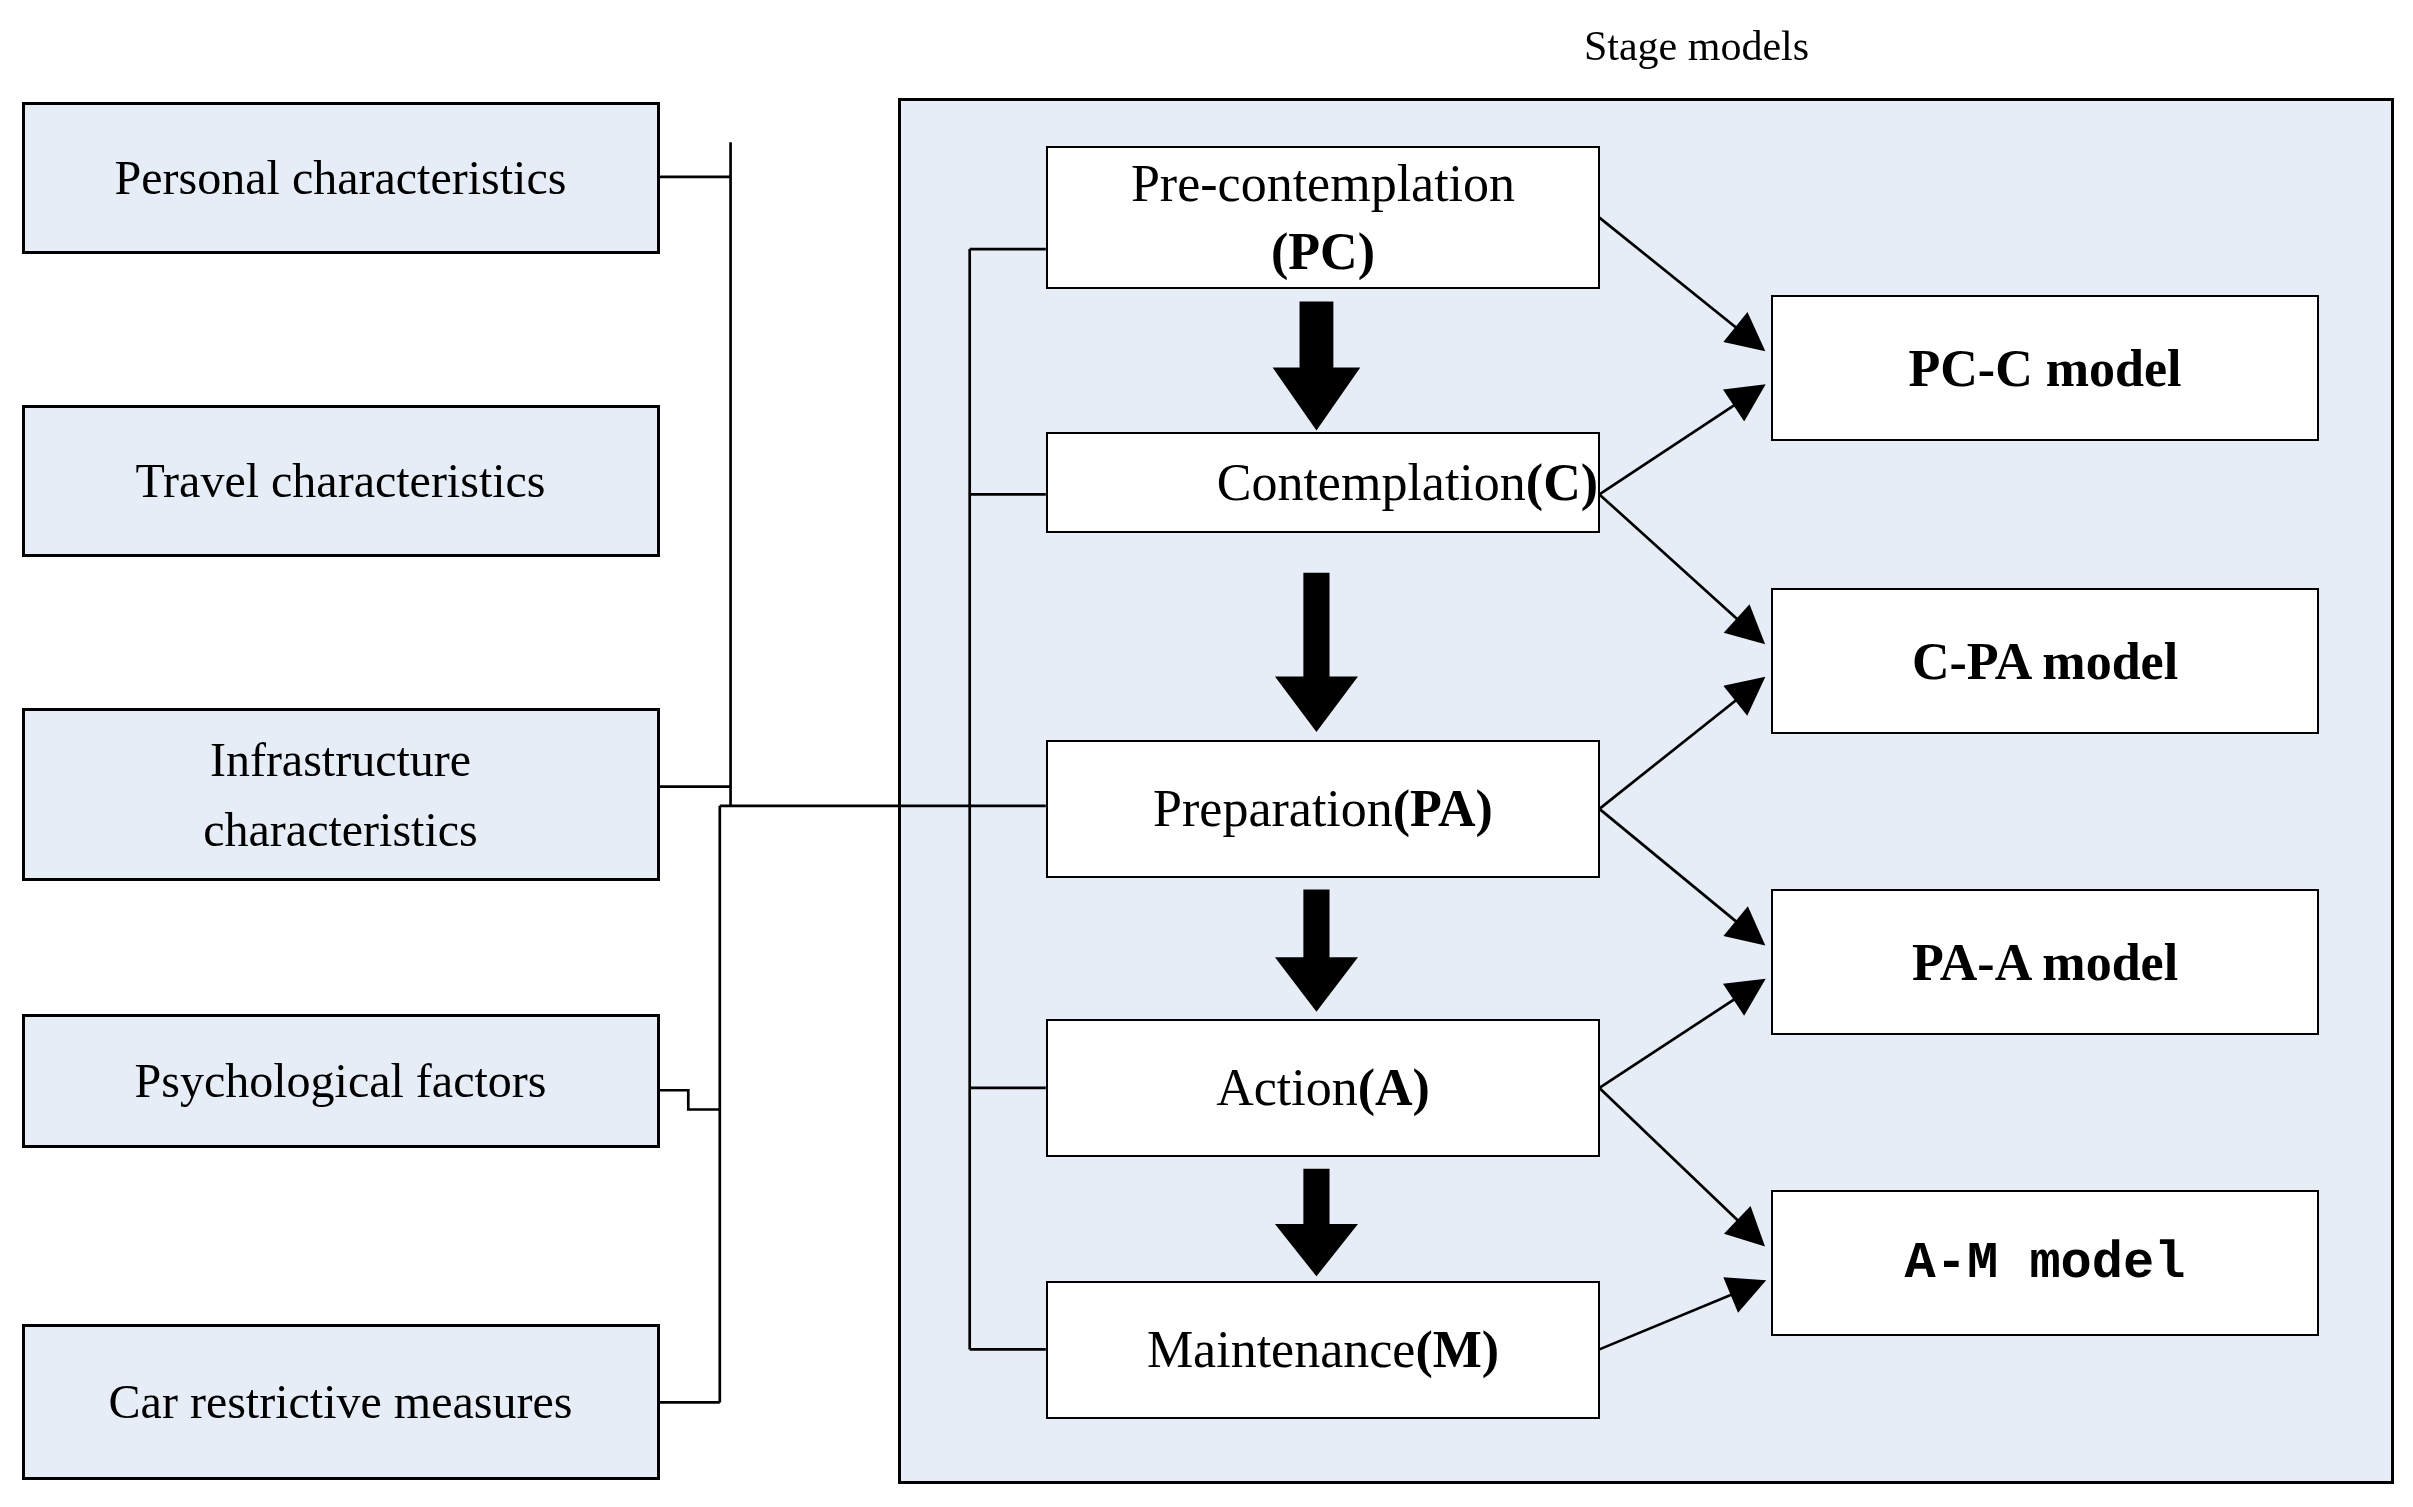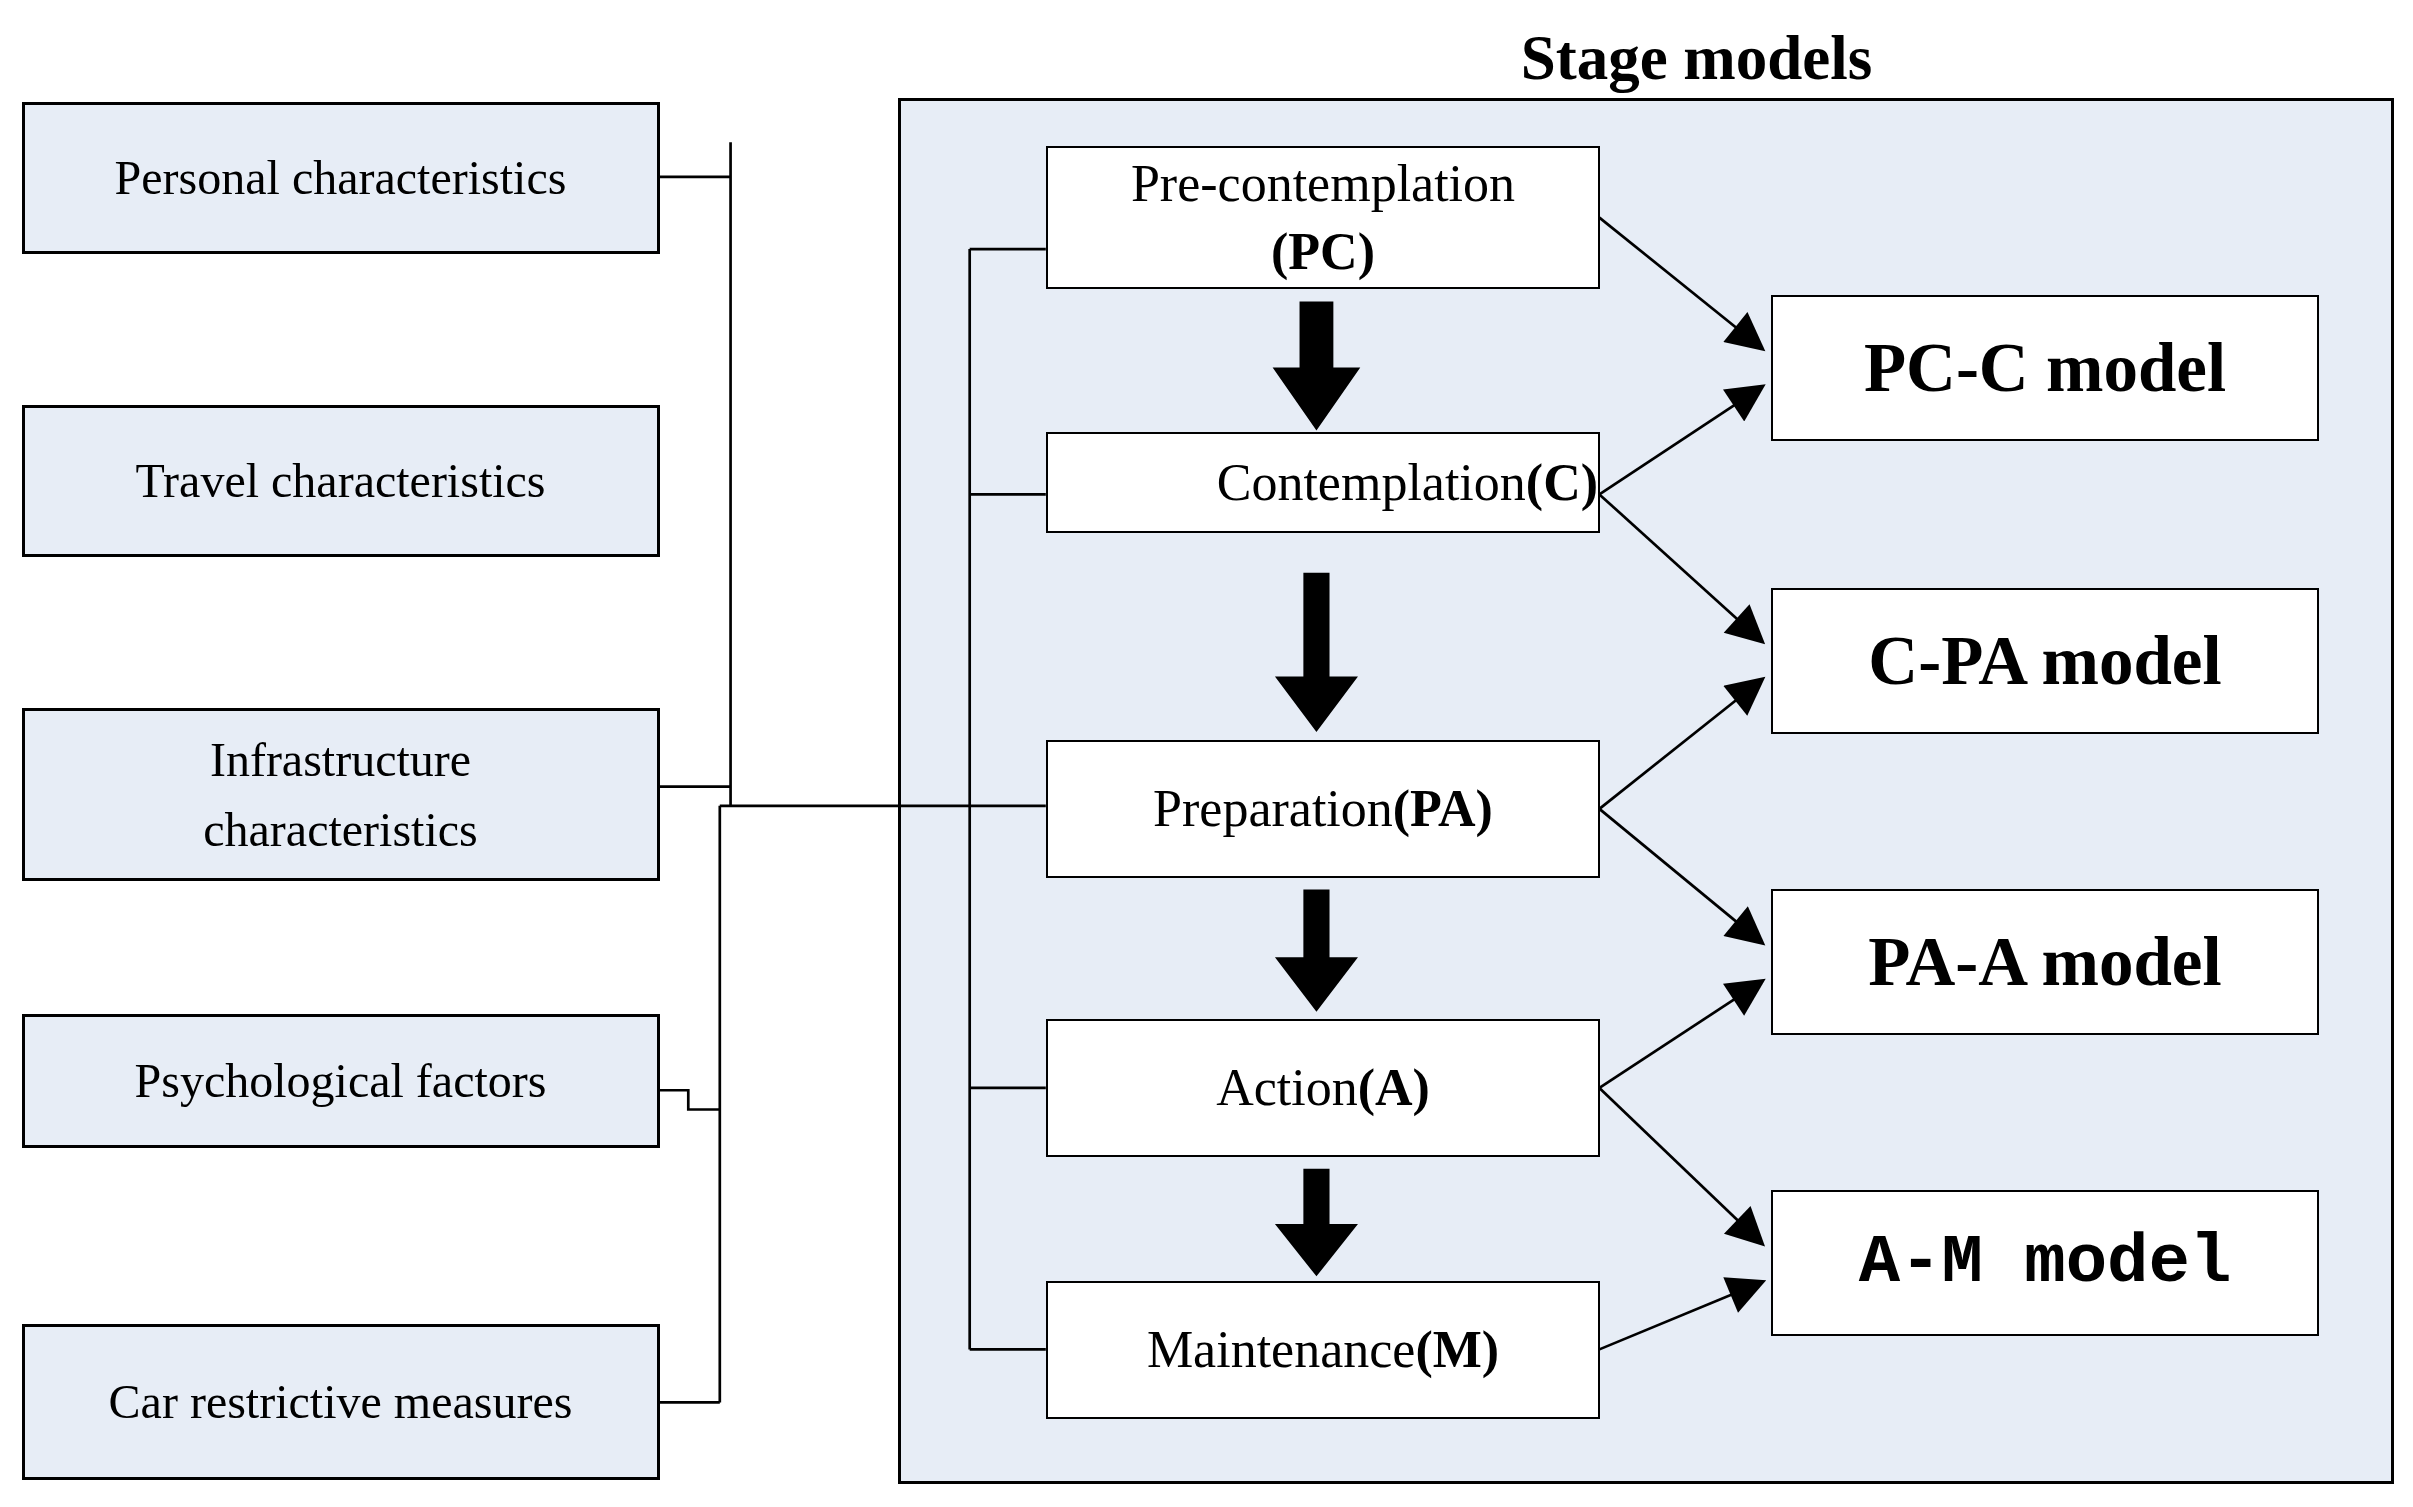--- a/index.html
+++ b/index.html
@@ -67,34 +67,34 @@
   .stage-5 { top: 1281px; height: 138px; }
   .stage .abbr { font-weight: bold; }
   .stage .abbr.block { display: block; }
   .stage-line { display: block; }
   .model {
     left: 1771px;
     width: 548px;
     height: 146px;
     background: #ffffff;
     border: 2.3px solid #000000;
-    font-size: 69px;
+    font-size: 52px;
     font-weight: bold;
   }
   .model-1 { top: 295px; }
   .model-2 { top: 588px; }
   .model-3 { top: 889px; }
   .model-4 { top: 1190px; font-family: Liberation Mono, monospace; }
   .title {
     position: absolute;
     left: 1308px; top: 21.5px;
     width: 777px;
     text-align: center;
-    font-size: 63px;
-    font-weight: bold;
+    font-size: 42px;
+    font-weight: normal;
     z-index: 3;
   }
 </style>
 </head>
 <body>
 
 <div class="canvas">
 
   <div class="panel"></div>
 

